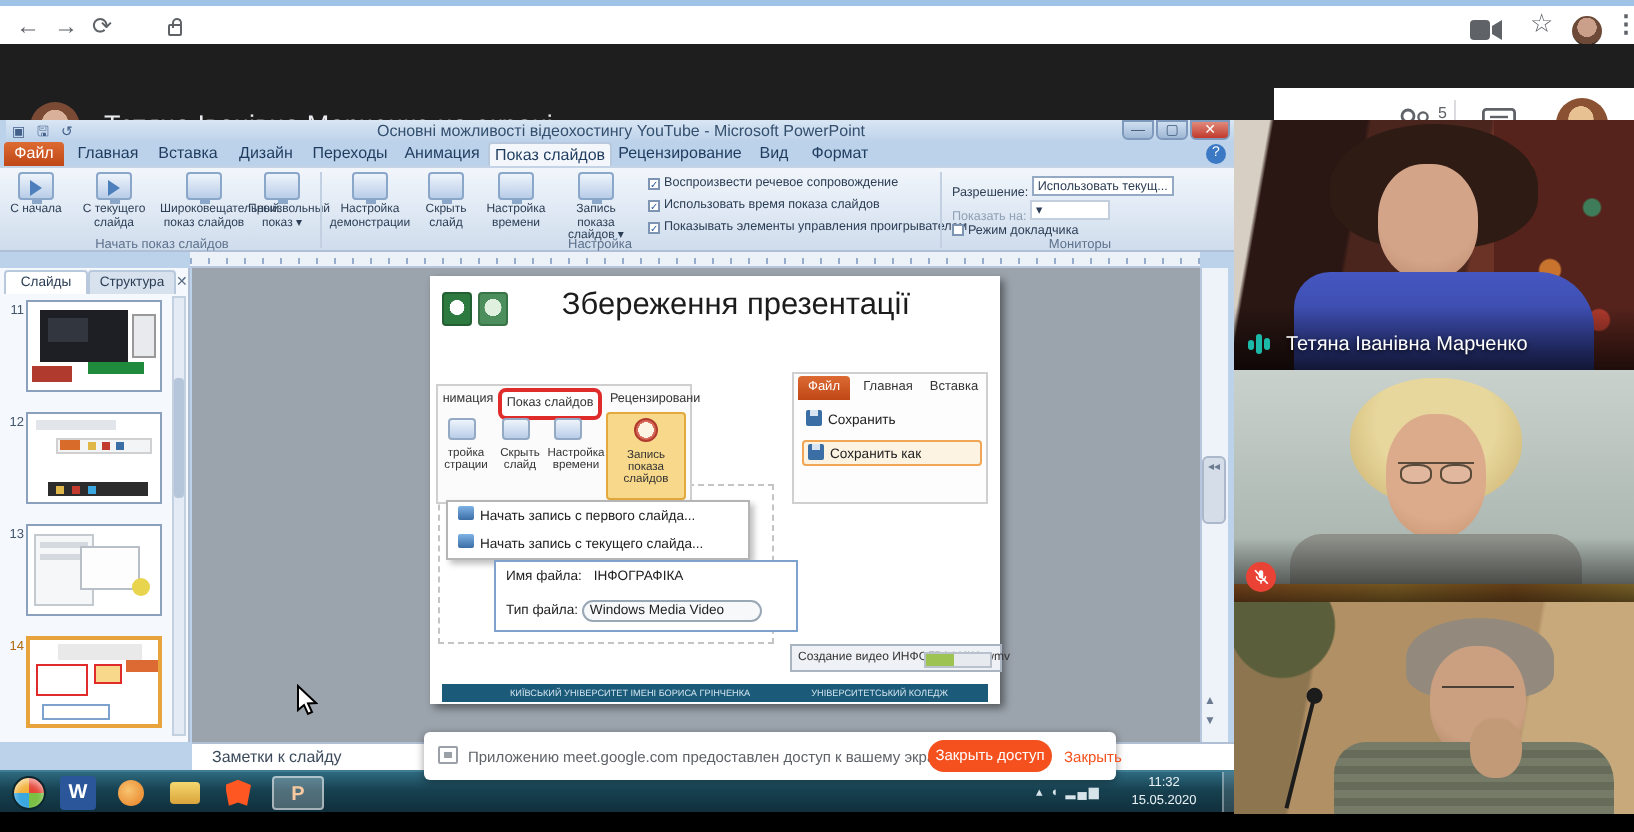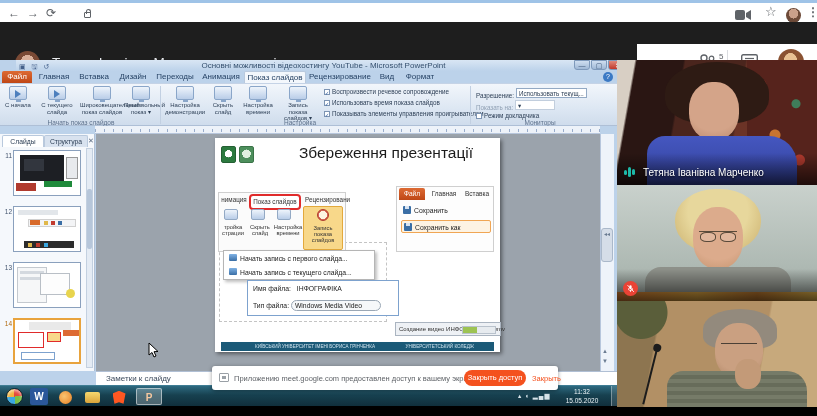--- a/index.html
+++ b/index.html
@@ -26,21 +26,21 @@
   .presenter { left:52px; top:33px; color:#e8eaed; font-size:13.5px; }
   .meetctrl { left:637px; top:22px; width:180px; height:38px; background:#fff; }
   .mc-icon { top:31px; color:#5f6368; }
   .meet-avatar2 { left:778px; top:27px; width:26px; height:26px; border-radius:50%;
     background:radial-gradient(circle at 48% 40%, #e8c193 0 30%, #8a5232 31% 65%, #2e1d12 66%); }
   .red-badge { left:797px; top:44px; width:11px; height:11px; border-radius:50%;
     background:#e53935; border:1.5px solid #fff; }
 
   
   .ppt { left:0; top:60px; width:617px; height:325px; background:#bcd2ea; }
-  .ppt-title { left:16px; top:0; width:615px; height:11px; text-align:center; font-size:8px;
+  .ppt-title { left:3px; top:0; width:615px; height:11px; text-align:center; font-size:8px;
                color:#35506e; line-height:11px;
                background:linear-gradient(#d9e6f4,#bcd2ea); white-space:nowrap; overflow:hidden;}
   .qat { left:3px; top:1px; font-size:7px; color:#44608a; letter-spacing:2px; }
   .winbtns { right:3px; top:0; display:flex; gap:1px; }
   .wb { width:16px; height:10px; font-size:7px; line-height:9px; text-align:center; color:#fff;
         background:linear-gradient(#cfdef0,#9fb8d6); border:1px solid #7e99bb; border-radius:0 0 3px 3px; color:#40597a;}
   .wb.close { background:linear-gradient(#e08a7c,#c0392b); color:#fff; width:20px; }
 
   .tabrow { left:0; top:11px; width:617px; height:12px; }
   .ftab { left:2px; top:0; width:30px; height:12px; background:linear-gradient(#dd6a33,#bf4716);
@@ -85,21 +85,21 @@
   
   .editor { left:96px; top:74px; width:504px; height:237px; background:#9ba3ac; }
   .vscroll { left:600px; top:74px; width:14px; height:237px; background:#eef3fa; border-left:1px solid #b7c6dc; }
   .collapse-handle { left:601px; top:168px; width:12px; height:34px; background:#d5dde8; border:1px solid #aab8ca;
                      border-radius:3px; font-size:6px; color:#6b7c92; text-align:center; line-height:10px; }
   .navarrow { left:602px; font-size:6px; color:#6b7c92; }
 
   
   .slide { left:215px; top:78px; width:285px; height:214px; background:#fff;
            box-shadow:2px 2px 4px rgba(0,0,0,.45); }
-  .slide-title { left:46px; top:4px; width:250px; text-align:center; font-size:15.5px; line-height:21px;
+  .slide-title { left:28px; top:4px; width:250px; text-align:center; font-size:15.5px; line-height:21px;
                  color:#1c1c1c; }
   .logo { top:8px; width:15px; height:17px; border-radius:2px; }
   .logo1 { left:6px; background:radial-gradient(circle at 50% 45%, #fff 0 35%, #2c7a3f 36%); border:1px solid #245f33;}
   .logo2 { left:24px; background:radial-gradient(circle at 50% 45%, #dff0df 0 40%, #4d8f5c 41%); border:1px solid #3a7347;}
   .dashbox { left:4px; top:104px; width:168px; height:80px; border:1px dashed #c4c4c4; }
 
   .miniblock { left:3px; top:54px; width:128px; height:60px; background:#fbfbfb; border:1px solid #cfcfcf; }
   .mtab { top:1px; font-size:6.3px; color:#333; line-height:12px; text-align:center; }
   .redring { border:2px solid #e02b2b; border-radius:4px; }
   .micon { top:16px; width:14px; height:11px; border:1px solid #93a9c4; border-radius:2px;

